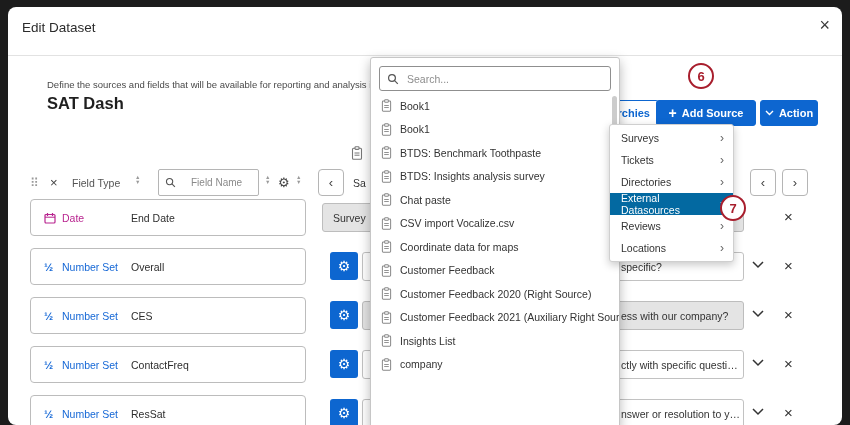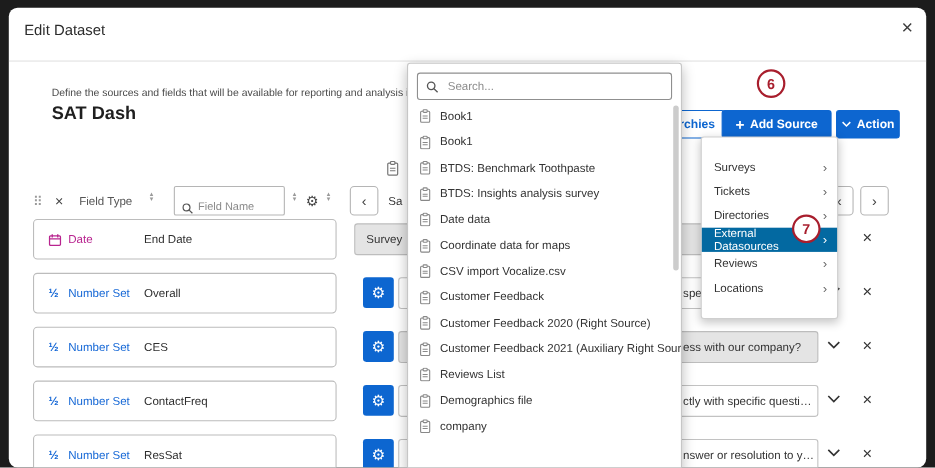--- a/index.html
+++ b/index.html
@@ -20,21 +20,21 @@
   .add-source .plus{font-size:14px;font-weight:bold;line-height:1}
   .action{left:752px;top:93px;width:58px;gap:5px;z-index:1}
 
   .hdr-drag{left:22px;top:162px;color:#9a9a9a;font-size:12px;cursor:grab;height:27px;display:flex;align-items:center}
   .hdr-x{left:42px;top:162px;color:#444;font-size:13px;cursor:pointer;height:27px;display:flex;align-items:center}
   .hdr-type{left:64px;top:162px;font-size:10.5px;color:#555;height:27px;display:flex;align-items:center}
   .sort{display:flex;flex-direction:column;align-items:center;color:#9a9a9a;font-size:5.5px;line-height:4.5px;cursor:pointer}
   .sort::before{content:"▲"}
   .sort::after{content:"▼"}
   .sort1{left:127px;top:168px}
-  .hdr-search{left:150px;top:162px;width:101px;height:27px;border:1px solid #b5b5b5;border-radius:2px;background:#fff;display:flex;align-items:flex-end;padding:0 6px;gap:2px;box-sizing:border-box}
+  .hdr-search{left:150px;top:162px;width:101px;height:27px;border:1px solid #b5b5b5;border-radius:2px;background:#fff;display:flex;align-items:center;padding:0 6px;gap:13px;box-sizing:border-box}
   .hdr-search input{border:none;outline:none;width:68px;font-size:10px;color:#333;font-family:inherit;background:transparent}
   .hdr-search input::placeholder{color:#8a8a8a}
   .sort2{left:257px;top:168px}
   .hdr-gear{left:270px;top:162px;font-size:13px;color:#454545;cursor:pointer;height:27px;display:flex;align-items:center}
   .sort3{left:288px;top:168px}
   .pagebtn{width:26px;height:27px;border:1px solid #b5b5b5;border-radius:4px;background:#fff;color:#444;font-size:13px;display:flex;align-items:center;justify-content:center;cursor:pointer;box-sizing:border-box}
   .hdr-prev{left:310px;top:162px}
   .clip-top{left:343px;top:139px}
   .hdr-sa{left:345px;top:162px;font-size:10.5px;color:#333;height:27px;display:flex;align-items:center}
   .hdr-rprev{left:742px;top:162px}
@@ -60,21 +60,21 @@
   .row-x::before{content:"×"}
 
   .panel{left:362px;top:50px;width:250px;height:372px;background:#fff;border:1px solid #c6c6c6;border-radius:3px;box-shadow:0 4px 12px rgba(0,0,0,.28);z-index:5;box-sizing:border-box}
   .panel-search{position:absolute;left:8px;top:8px;right:8px;height:25px;border:1px solid #8f8f8f;border-radius:3px;display:flex;align-items:center;padding:0 7px;gap:6px;box-sizing:border-box;background:#fff}
   .panel-search input{flex:1;border:none;outline:none;font-size:10.5px;font-family:inherit;color:#333;background:transparent}
   .panel-search input::placeholder{color:#8d8d8d}
   .src-list{position:absolute;left:0;top:36px;right:0;bottom:0;overflow:hidden}
   .src-item{display:flex;align-items:center;height:23.5px;padding-left:10px;gap:8px;font-size:10.5px;color:#333;cursor:pointer;box-sizing:border-box;white-space:nowrap}
   .panel-scroll{position:absolute;right:2px;top:38px;width:5px;height:150px;background:#ccc;border-radius:3px;cursor:pointer}
 
-  .menu{left:629px;top:117px;width:123px;background:#fff;border:1px solid #cfcfcf;border-radius:3px;box-shadow:0 3px 9px rgba(0,0,0,.22);z-index:6;padding:16px 0}
+  .menu{left:601px;top:117px;width:123px;background:#fff;border:1px solid #cfcfcf;border-radius:3px;box-shadow:0 3px 9px rgba(0,0,0,.22);z-index:6;padding:2px 0}
   .menu-item{display:flex;align-items:center;justify-content:space-between;height:22px;padding:0 9px 0 11px;font-size:10.5px;color:#333;cursor:pointer}
   .menu-item::after{content:"›";color:#666;font-size:12px}
   .menu-item.selected{background:#0369a1;color:#fff}
   .menu-item.selected::after{color:#fff}
 
   .circ{width:26px;height:26px;border:2.5px solid #a81e2d;border-radius:50%;background:#fff;color:#a81e2d;font-weight:bold;font-size:13px;display:flex;align-items:center;justify-content:center;z-index:10;box-sizing:border-box}
   .c6{left:680px;top:56px}
   .c7{left:712px;top:188px}
 
   svg{display:block}
@@ -298,21 +298,33 @@
 
         <div class="src-item">
           <span style="display:flex">
             <svg width="11" height="13" viewBox="0 0 12 14">
               <rect x="1.5" y="2.2" width="9" height="11" rx="1" fill="none" stroke="#888" stroke-width="1.1"></rect>
               <rect x="4" y="0.8" width="4" height="2.6" rx="0.8" fill="#fff" stroke="#888" stroke-width="1.1"></rect>
               <line x1="3.5" y1="7" x2="8.5" y2="7" stroke="#888" stroke-width="1"></line>
               <line x1="3.5" y1="9.2" x2="8.5" y2="9.2" stroke="#888" stroke-width="1"></line>
             </svg>
           </span>
-          <span>Date data</span>
+          <span>Chat paste</span>
+        </div>
+
+        <div class="src-item">
+          <span style="display:flex">
+            <svg width="11" height="13" viewBox="0 0 12 14">
+              <rect x="1.5" y="2.2" width="9" height="11" rx="1" fill="none" stroke="#888" stroke-width="1.1"></rect>
+              <rect x="4" y="0.8" width="4" height="2.6" rx="0.8" fill="#fff" stroke="#888" stroke-width="1.1"></rect>
+              <line x1="3.5" y1="7" x2="8.5" y2="7" stroke="#888" stroke-width="1"></line>
+              <line x1="3.5" y1="9.2" x2="8.5" y2="9.2" stroke="#888" stroke-width="1"></line>
+            </svg>
+          </span>
+          <span>CSV import Vocalize.csv</span>
         </div>
 
         <div class="src-item">
           <span style="display:flex">
             <svg width="11" height="13" viewBox="0 0 12 14">
               <rect x="1.5" y="2.2" width="9" height="11" rx="1" fill="none" stroke="#888" stroke-width="1.1"></rect>
               <rect x="4" y="0.8" width="4" height="2.6" rx="0.8" fill="#fff" stroke="#888" stroke-width="1.1"></rect>
               <line x1="3.5" y1="7" x2="8.5" y2="7" stroke="#888" stroke-width="1"></line>
               <line x1="3.5" y1="9.2" x2="8.5" y2="9.2" stroke="#888" stroke-width="1"></line>
             </svg>
@@ -322,32 +334,20 @@
 
         <div class="src-item">
           <span style="display:flex">
             <svg width="11" height="13" viewBox="0 0 12 14">
               <rect x="1.5" y="2.2" width="9" height="11" rx="1" fill="none" stroke="#888" stroke-width="1.1"></rect>
               <rect x="4" y="0.8" width="4" height="2.6" rx="0.8" fill="#fff" stroke="#888" stroke-width="1.1"></rect>
               <line x1="3.5" y1="7" x2="8.5" y2="7" stroke="#888" stroke-width="1"></line>
               <line x1="3.5" y1="9.2" x2="8.5" y2="9.2" stroke="#888" stroke-width="1"></line>
             </svg>
           </span>
-          <span>CSV import Vocalize.csv</span>
-        </div>
-
-        <div class="src-item">
-          <span style="display:flex">
-            <svg width="11" height="13" viewBox="0 0 12 14">
-              <rect x="1.5" y="2.2" width="9" height="11" rx="1" fill="none" stroke="#888" stroke-width="1.1"></rect>
-              <rect x="4" y="0.8" width="4" height="2.6" rx="0.8" fill="#fff" stroke="#888" stroke-width="1.1"></rect>
-              <line x1="3.5" y1="7" x2="8.5" y2="7" stroke="#888" stroke-width="1"></line>
-              <line x1="3.5" y1="9.2" x2="8.5" y2="9.2" stroke="#888" stroke-width="1"></line>
-            </svg>
-          </span>
           <span>Customer Feedback</span>
         </div>
 
         <div class="src-item">
           <span style="display:flex">
             <svg width="11" height="13" viewBox="0 0 12 14">
               <rect x="1.5" y="2.2" width="9" height="11" rx="1" fill="none" stroke="#888" stroke-width="1.1"></rect>
               <rect x="4" y="0.8" width="4" height="2.6" rx="0.8" fill="#fff" stroke="#888" stroke-width="1.1"></rect>
               <line x1="3.5" y1="7" x2="8.5" y2="7" stroke="#888" stroke-width="1"></line>
               <line x1="3.5" y1="9.2" x2="8.5" y2="9.2" stroke="#888" stroke-width="1"></line>
@@ -370,34 +370,23 @@
 
         <div class="src-item">
           <span style="display:flex">
             <svg width="11" height="13" viewBox="0 0 12 14">
               <rect x="1.5" y="2.2" width="9" height="11" rx="1" fill="none" stroke="#888" stroke-width="1.1"></rect>
               <rect x="4" y="0.8" width="4" height="2.6" rx="0.8" fill="#fff" stroke="#888" stroke-width="1.1"></rect>
               <line x1="3.5" y1="7" x2="8.5" y2="7" stroke="#888" stroke-width="1"></line>
               <line x1="3.5" y1="9.2" x2="8.5" y2="9.2" stroke="#888" stroke-width="1"></line>
             </svg>
           </span>
-          <span>Reviews List</span>
-        </div>
-
-        <div class="src-item">
-          <span style="display:flex">
-            <svg width="11" height="13" viewBox="0 0 12 14">
-              <rect x="1.5" y="2.2" width="9" height="11" rx="1" fill="none" stroke="#888" stroke-width="1.1"></rect>
-              <rect x="4" y="0.8" width="4" height="2.6" rx="0.8" fill="#fff" stroke="#888" stroke-width="1.1"></rect>
-              <line x1="3.5" y1="7" x2="8.5" y2="7" stroke="#888" stroke-width="1"></line>
-              <line x1="3.5" y1="9.2" x2="8.5" y2="9.2" stroke="#888" stroke-width="1"></line>
-            </svg>
-          </span>
-          <span>Demographics file</span>
-        </div>
+          <span>Insights List</span>
+        </div>
+
 
         <div class="src-item">
           <span style="display:flex">
             <svg width="11" height="13" viewBox="0 0 12 14">
               <rect x="1.5" y="2.2" width="9" height="11" rx="1" fill="none" stroke="#888" stroke-width="1.1"></rect>
               <rect x="4" y="0.8" width="4" height="2.6" rx="0.8" fill="#fff" stroke="#888" stroke-width="1.1"></rect>
               <line x1="3.5" y1="7" x2="8.5" y2="7" stroke="#888" stroke-width="1"></line>
               <line x1="3.5" y1="9.2" x2="8.5" y2="9.2" stroke="#888" stroke-width="1"></line>
             </svg>
           </span>

